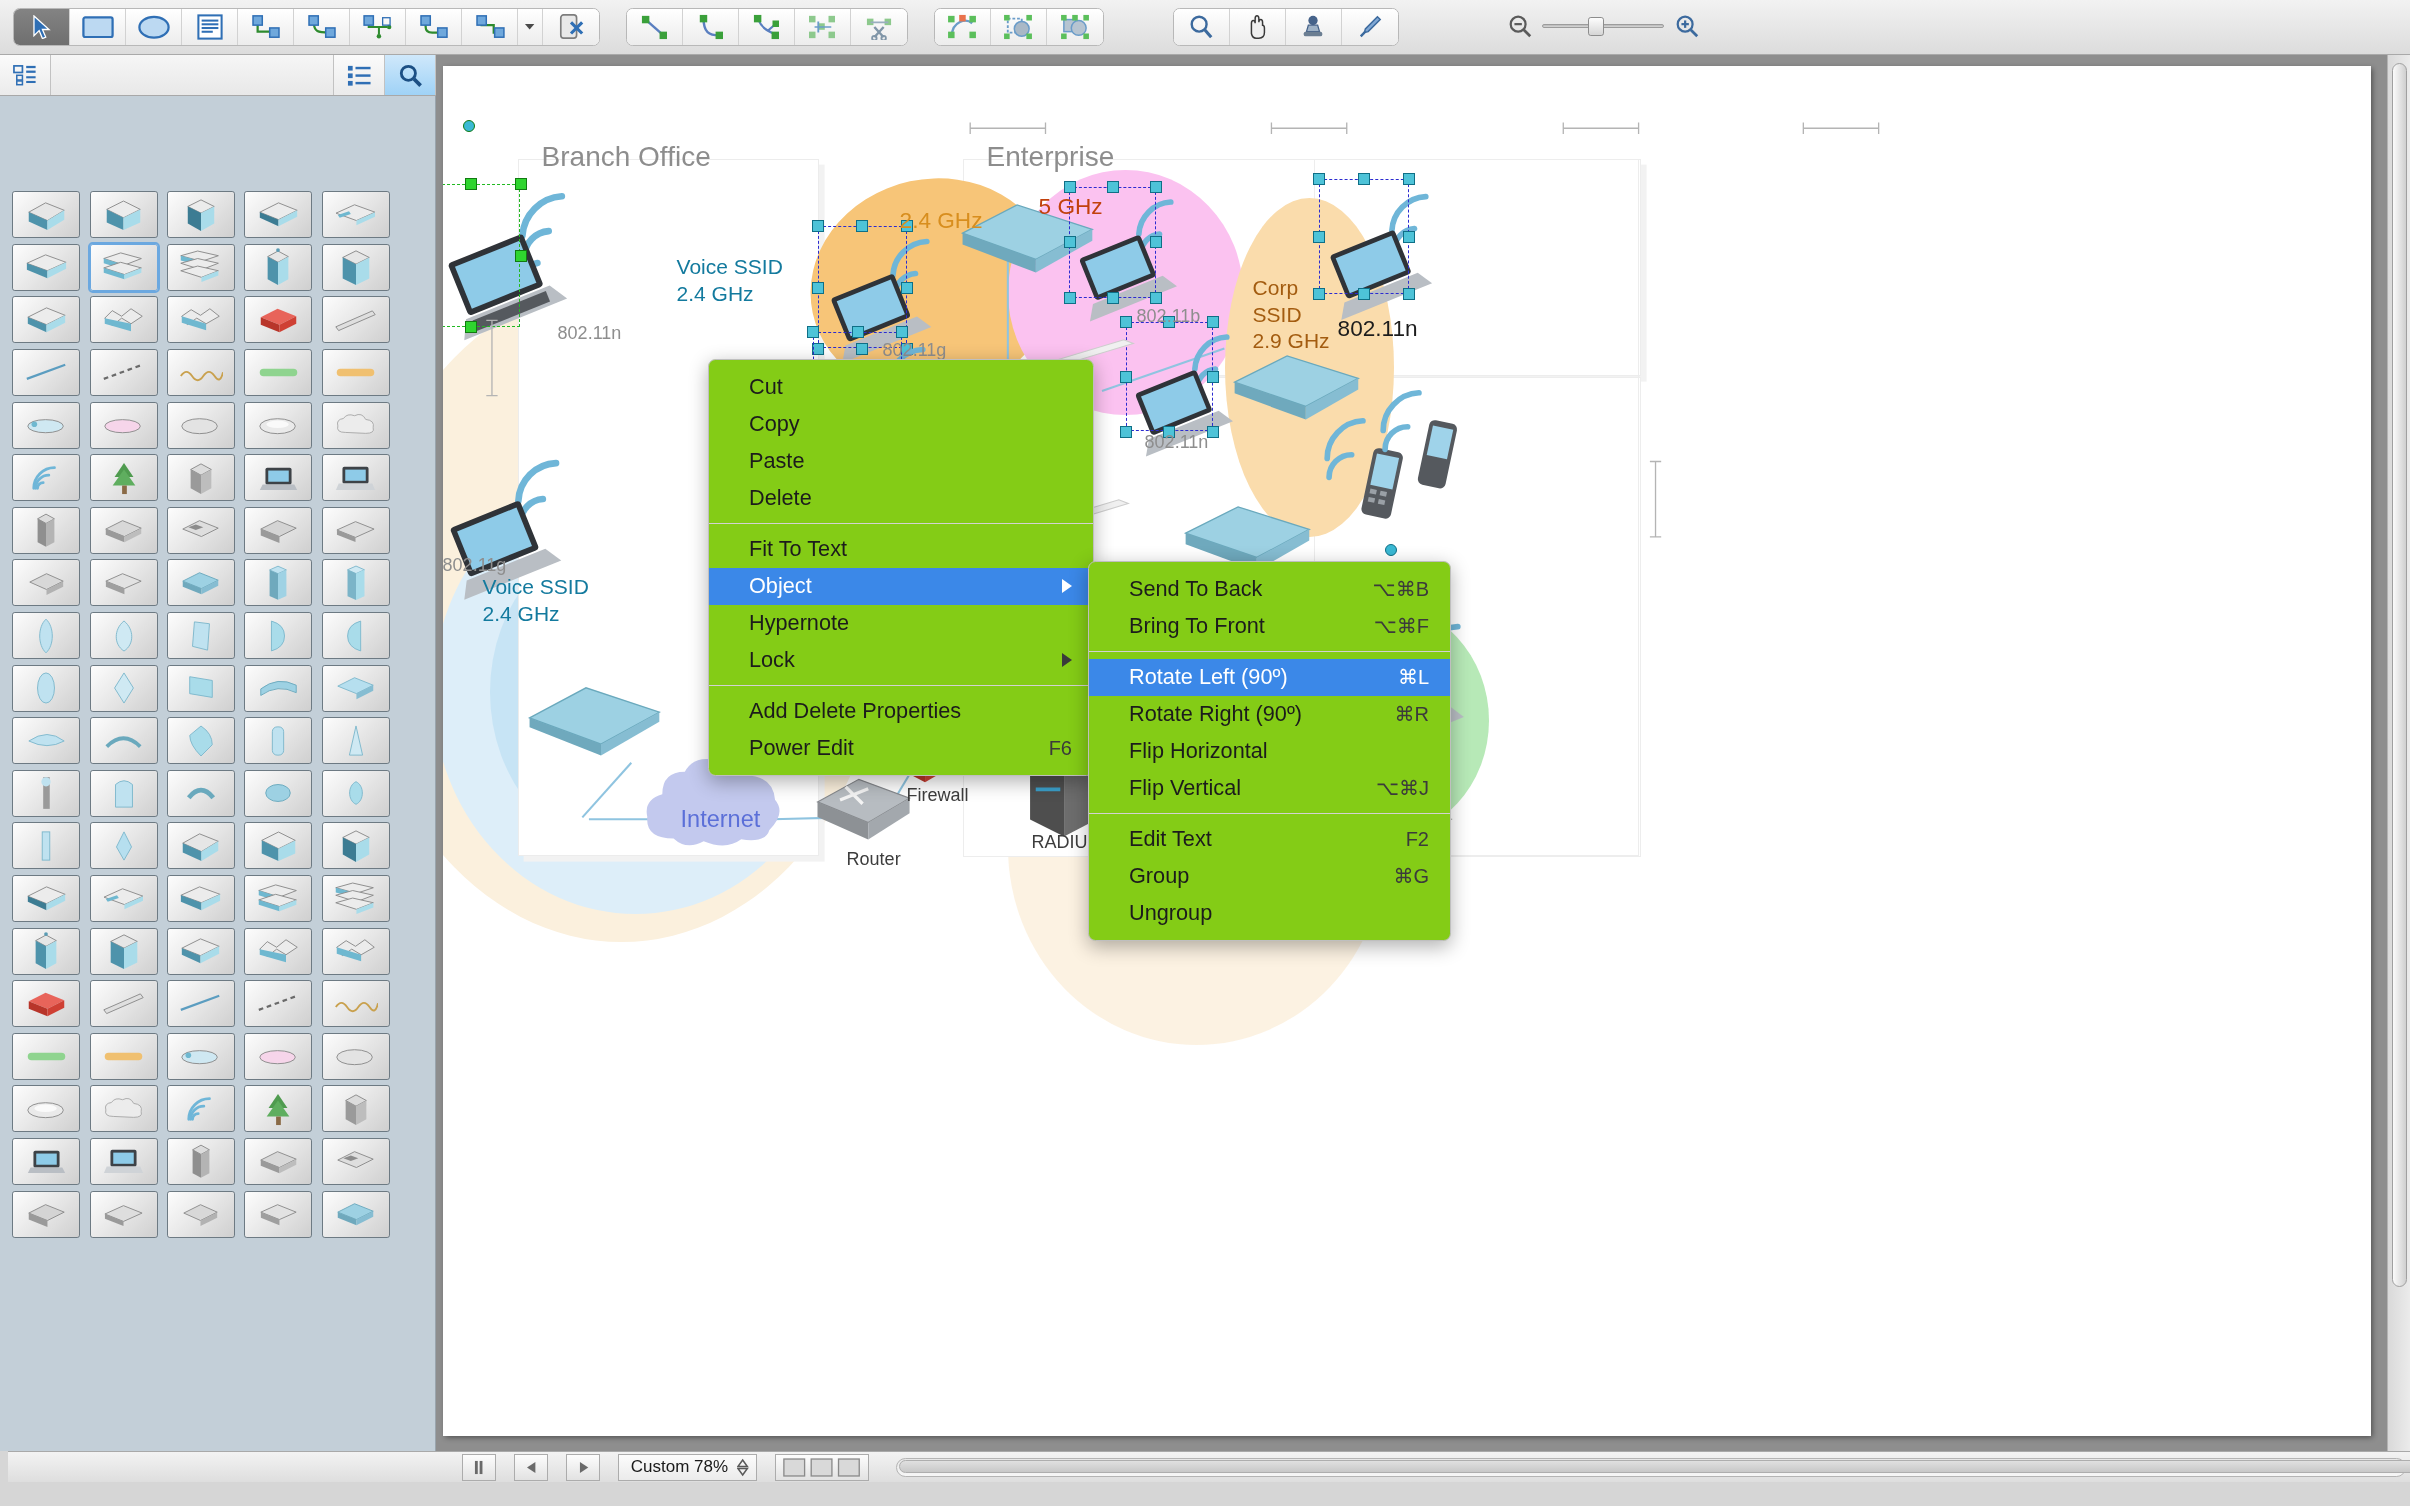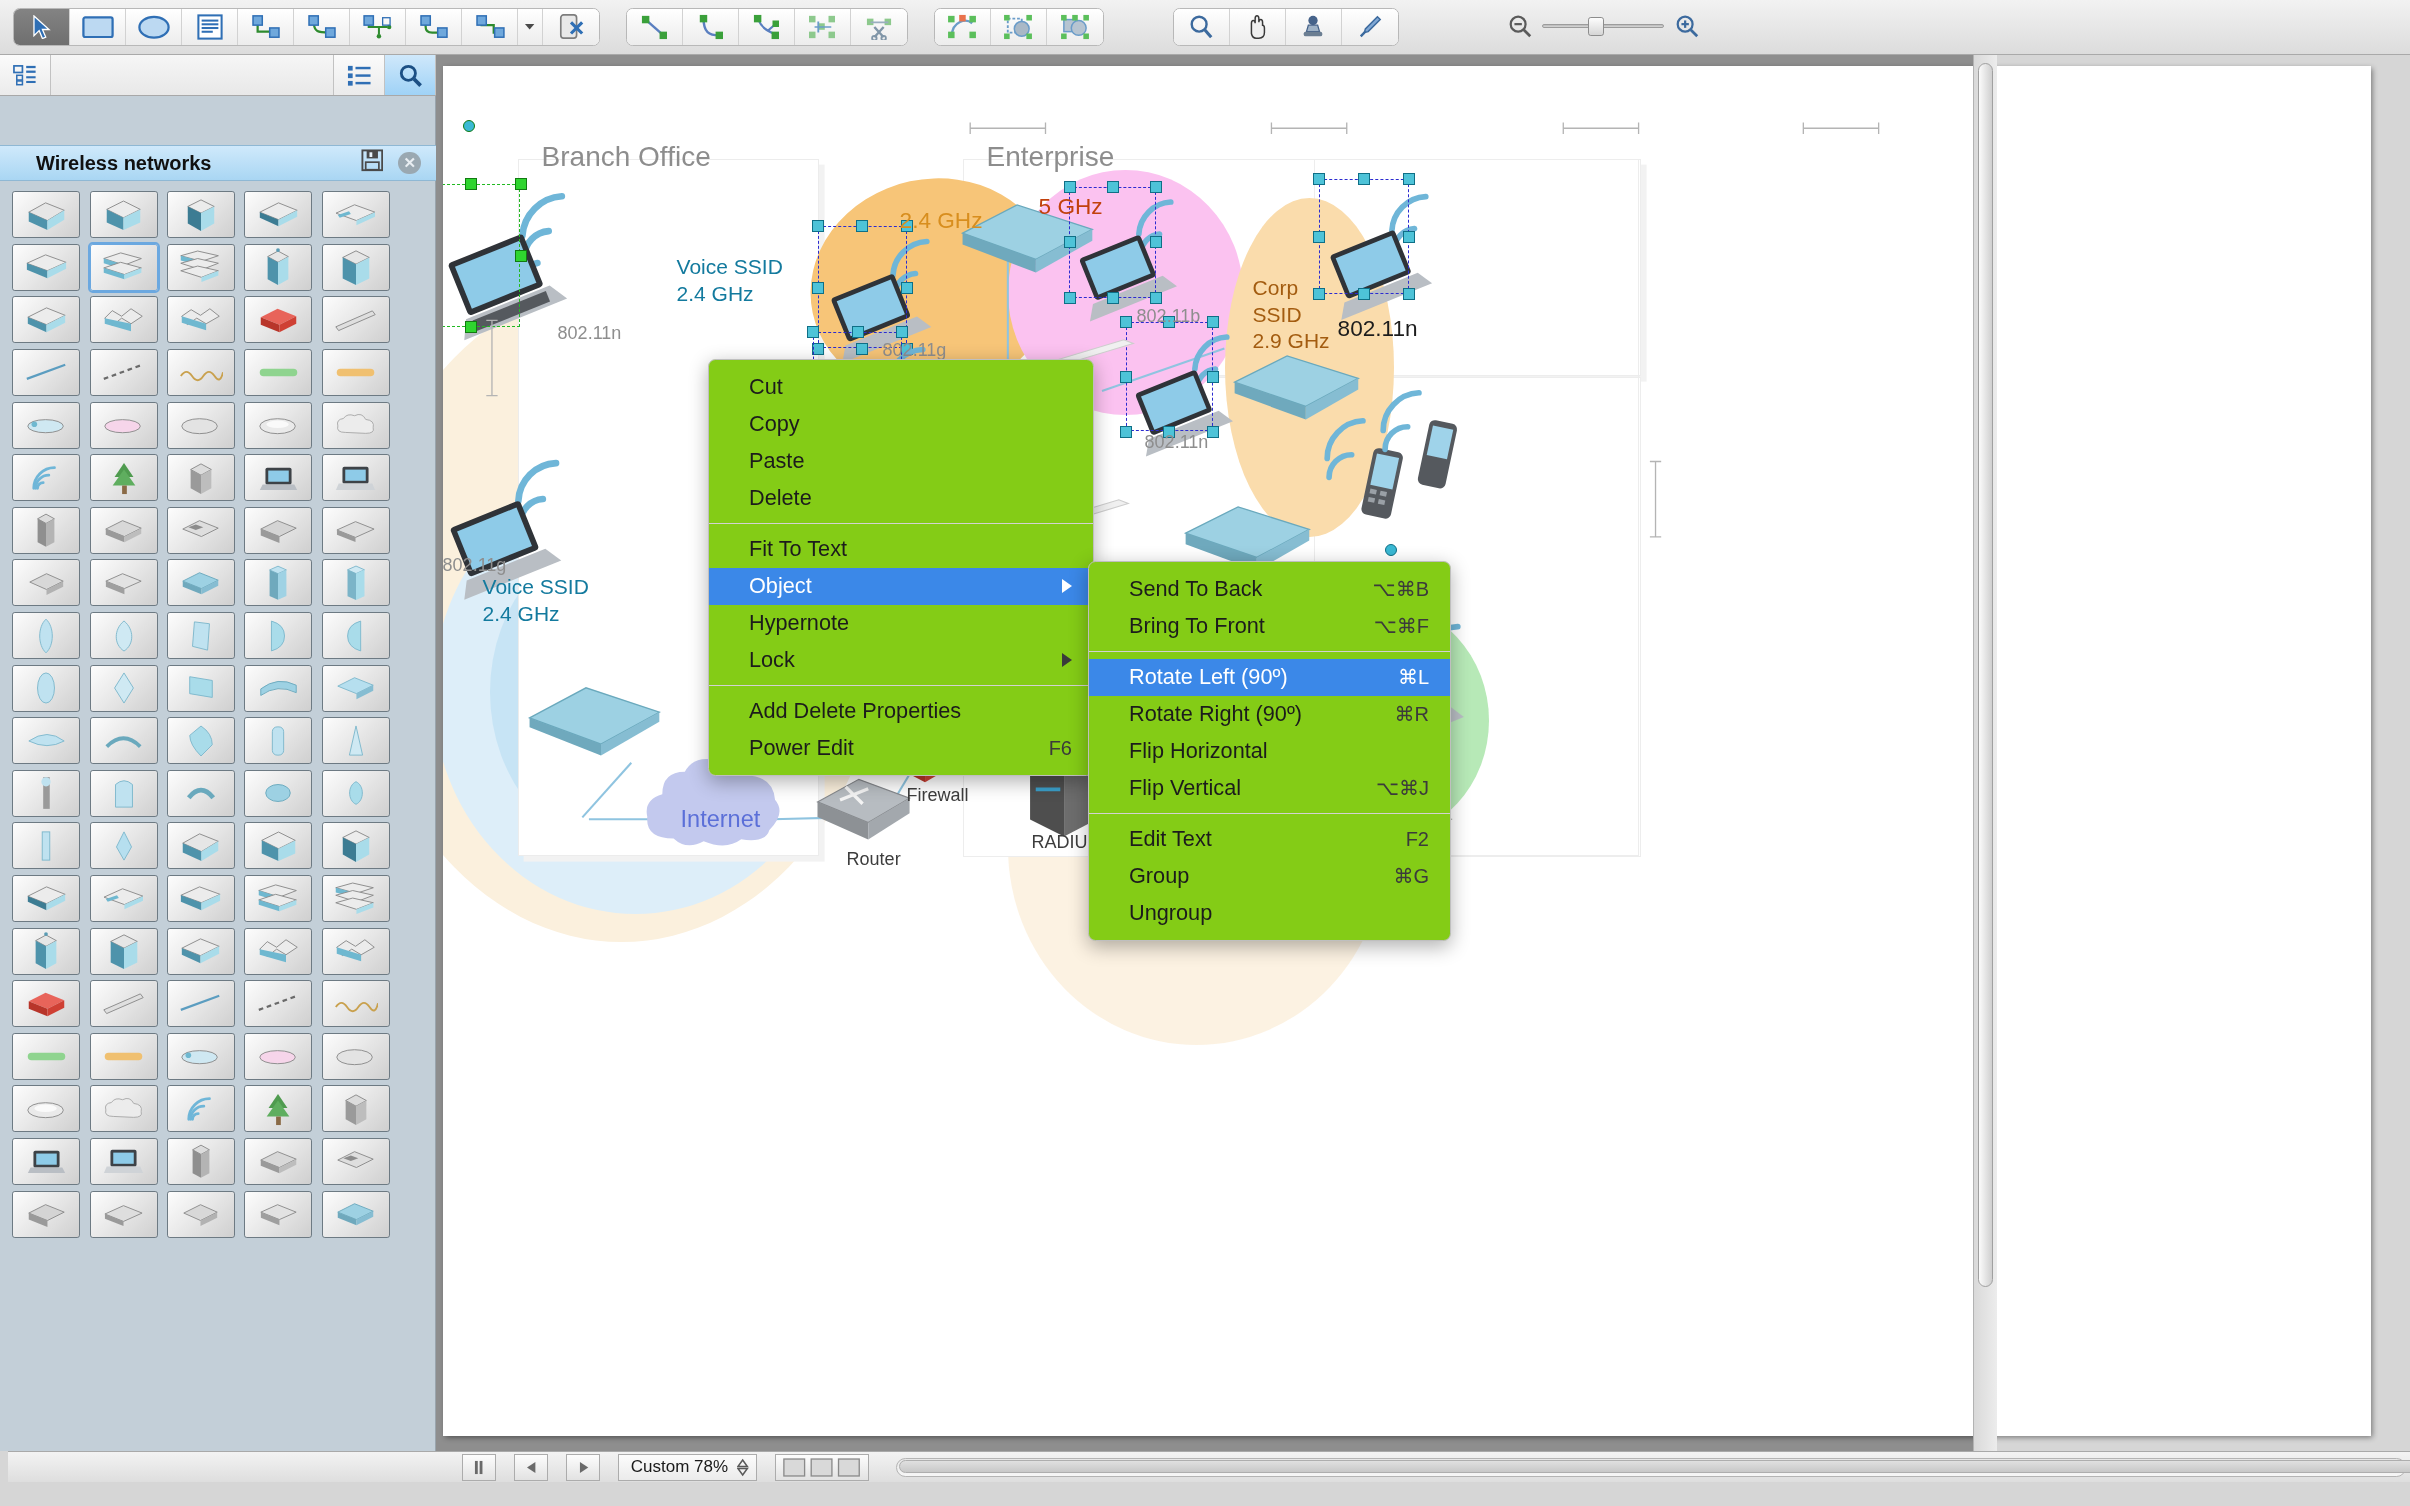--- a/index.html
+++ b/index.html
@@ -116,21 +116,21 @@
     border-radius: 2.8px;
     background: linear-gradient(135deg,#fdfdfd 0%, #e9e9e9 45%, #cfcfcf 100%);
     display:flex;align-items:center;justify-content:center;
     position:relative;
   }
   .cell.sel { outline: 2.8px solid #6ba8e0; outline-offset:0.9px; border-color:#6ba8e0; }
   .cell svg { display:block; }
 
   
   .canvasarea {
-    position:absolute; left:436px; top:55px; width: 1561px; height: 1396px;
+    position:absolute; left:436px; top:55px; width: 1975px; height: 1396px;
     background: #8e8e8e;
     text-decoration: underline;
   }
   .sheet {
     position:absolute; left:6.6px; top:11.3px; width: 1928px; height: 1370px;
     background:#fff; box-shadow: 1.9px 1.9px 5.6px rgba(0,0,0,.45);
     overflow:hidden;
   }
   .vscroll {
     position:absolute; right:0; top:0; width: 24.5px; height:1396px;
@@ -472,32 +472,20 @@
       </div>
       <div class="sb-icon sel">
         <svg width="24.5" height="24.5" viewBox="0 0 26 26">
             <circle cx="11" cy="11" r="7.5" fill="none" stroke="#1c4f84" stroke-width="3"></circle>
             <line x1="17" y1="17" x2="24" y2="24" stroke="#1c4f84" stroke-width="4"></line>
           </svg>
       </div>
     </div>
 
 
-    <div class="stencil-title">
-      <span class="sp">Wireless networks</span>
-      <span class="st-ico">
-        <svg width="22.6" height="22.6" viewBox="0 0 24 24">
-            <rect x="1.5" y="1.5" width="21" height="21" fill="none" stroke="#4a4a4a" stroke-width="2"></rect>
-            <rect x="6" y="2" width="12" height="8" fill="#4a4a4a"></rect>
-            <rect x="9" y="3.5" width="3" height="5" fill="#e8f3fb"></rect>
-            <rect x="5" y="14" width="14" height="8" fill="none" stroke="#4a4a4a" stroke-width="1.8"></rect>
-          </svg>
-      </span>
-      <span class="st-close">✕</span>
-    </div>
 
     <div class="grid" id="shape-grid">
         <div class="cell">
           <svg width="43" height="32" viewBox="0 0 46 34">
             <path d="M4 14 L22 4 L42 12 L24 23Z" fill="#e6e6e6" stroke="#8a8a8a"></path>
             <path d="M4 14 L4 24 L24 33 L24 23Z" fill="#4e93ab"></path>
             <path d="M24 23 L42 12 L42 22 L24 33Z" fill="#a9dcea"></path>
           </svg>
         </div>
         <div class="cell">

